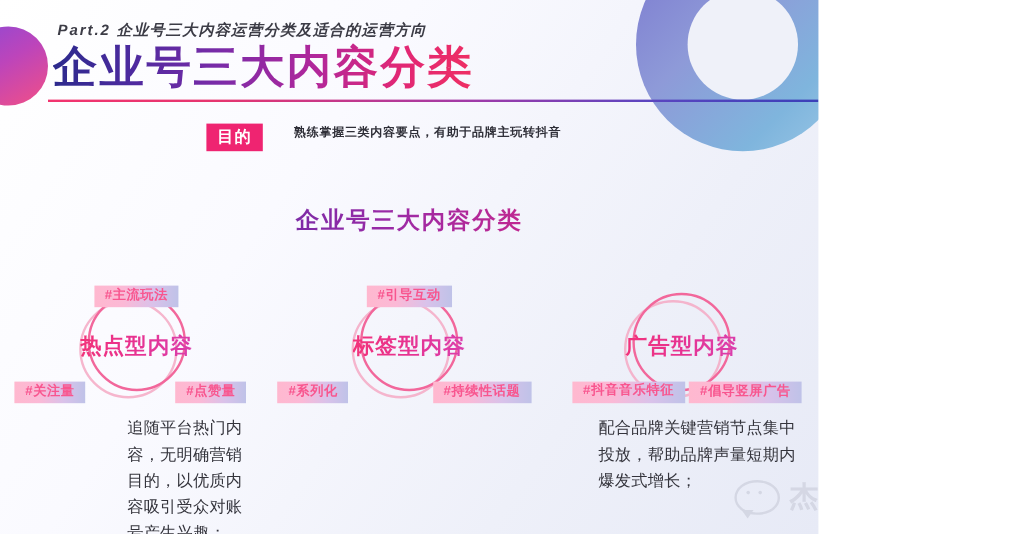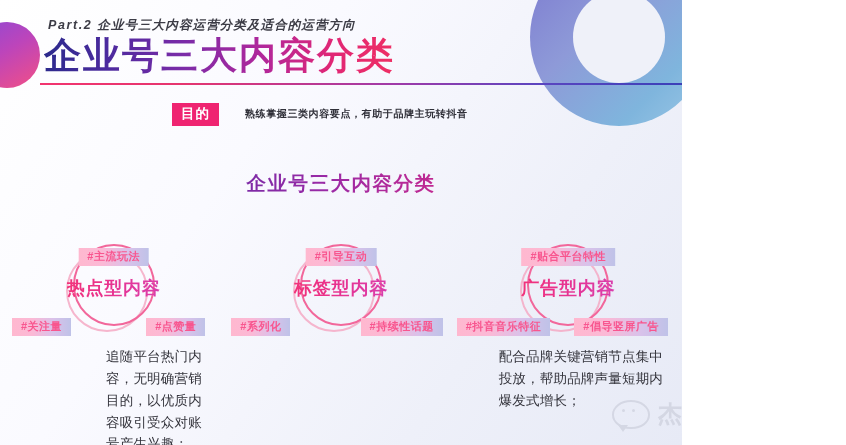--- a/index.html
+++ b/index.html
@@ -87,21 +87,20 @@
     height: 2px;
     background: linear-gradient(90deg, #f2346f 0%, #e6356f 22%, #a03aa8 55%, #5b45c0 78%, #3b40b8 100%);
   }
 
   
   .purpose-row {
     position: absolute;
     left: 172px;
     top: 103px;
     display: flex;
-    align-items: center;
   }
   .purpose-badge {
     background: #ef2471;
     color: #ffffff;
     font-size: 13.5px;
     font-weight: bold;
     letter-spacing: 1px;
     padding: 4px 9px 5px 9px;
     line-height: 1;
   }
@@ -186,37 +185,37 @@
     font-weight: bold;
     letter-spacing: .5px;
     white-space: nowrap;
     padding: 3px 9px 4px 9px;
     line-height: 1;
     color: #f8568f;
     background: linear-gradient(90deg, #ffb8cf 0%, #fbb9d6 35%, #d9c2ea 70%, #bfc2e8 100%);
   }
   .tag-top {
     left: 50%;
-    top: 20px;
+    top: 10px;
     transform: translateX(-50%);
     text-align: right;
   }
   .tag-bl {
     left: 6px;
     top: 90px;
   }
   .tag-br {
     right: 8px;
     top: 90px;
   }
   .group.g1 .tag-bl { left: 12px; }
   .group.g1 .tag-br { right: 22px; }
   .group.g2 .tag-bl { left: 4px; }
   .group.g2 .tag-br { right: 12px; }
-  .group.g3 .tag-bl { left: 2px; }
+  .group.g3 .tag-bl { left: 22px; font-family: Liberation Mono, monospace; }
   .group.g3 .tag-br { right: 14px; }
 
   .desc {
     position: absolute;
     top: 118px;
     left: 0;
     right: 0;
     padding: 0 0 0 0;
     font-size: 13.5px;
     line-height: 1.62;
@@ -328,21 +327,20 @@
         <div class="tag tag-bl">#系列化</div>
         <div class="tag tag-br">#持续性话题</div>
       </div>
     </div>
 
     <div class="group g3">
       <div class="circle-zone">
         <div class="ring back"></div>
         <div class="ring"></div>
         <div class="ring-label">广告型内容</div>
-        <div class="tag tag-top">#贴合平台特性</div>
         <div class="tag tag-bl">#抖音音乐特征</div>
         <div class="tag tag-br">#倡导竖屏广告</div>
       </div>
       <div class="desc">配合品牌关键营销节点集中投放，帮助品牌声量短期内爆发式增长；</div>
     </div>
 
   </div>
 
   <div class="side-rule"></div>
 

